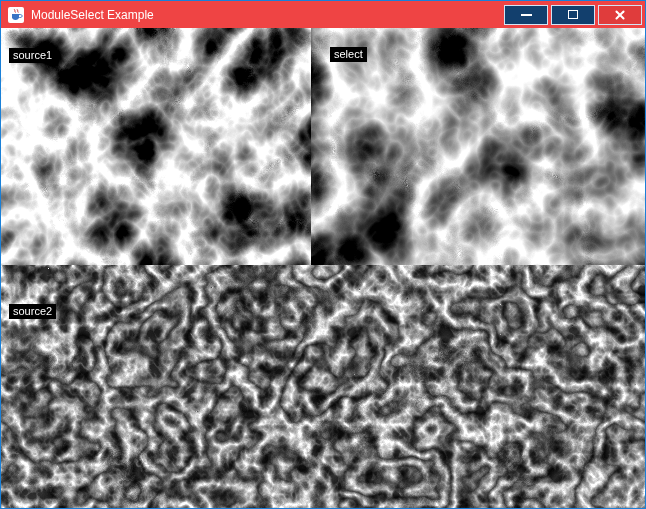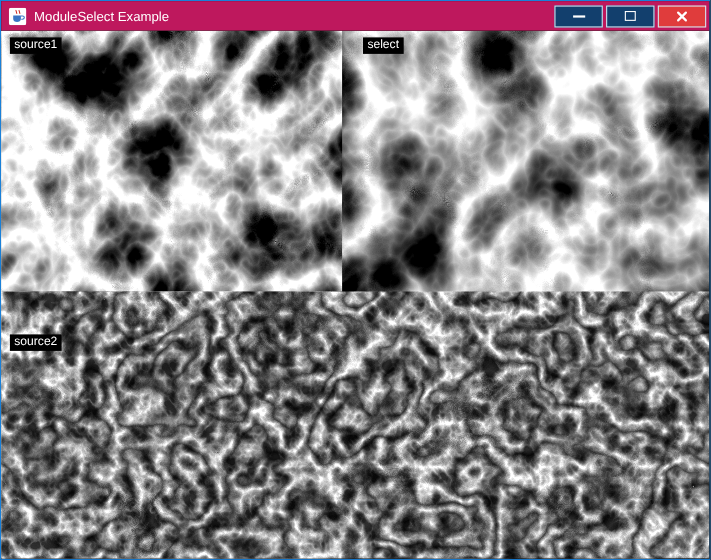--- a/index.html
+++ b/index.html
@@ -1,37 +1,37 @@
 <!DOCTYPE html>
 <html><head>
 <meta charset="utf-8">
 <style>
   html,body{margin:0;padding:0;}
   body{width:646px;height:509px;background:#777;font-family:"Liberation Sans",sans-serif;}
   .window{position:relative;width:646px;height:509px;box-sizing:border-box;border:1px solid #1a80d8;background:#000;overflow:hidden;}
-  .titlebar{position:absolute;left:0;top:0;width:644px;height:27px;background:#be185d;display:flex;align-items:center;box-sizing:border-box;padding-left:7px;}
+  .titlebar{position:absolute;left:0;top:0;width:644px;height:27px;background:#ef4444;display:flex;align-items:center;box-sizing:border-box;padding-left:7px;}
   .app-icon{width:16px;height:16px;display:block;flex:0 0 auto;}
   .title{color:#fff;font-size:12px;margin-left:7px;white-space:nowrap;}
   .controls{margin-left:auto;display:flex;gap:3px;padding-right:3px;align-items:center;}
   .wbtn{width:44px;height:20px;box-sizing:border-box;border:1px solid #d3e4f4;background:#123f6d;display:flex;align-items:center;justify-content:center;cursor:pointer;}
   .wbtn.close{background:#e03c3c;}
   .g-min{width:11px;height:2px;background:#fff;}
   .g-max{width:10px;height:9px;border:1px solid #fff;box-sizing:border-box;}
   .g-x{position:relative;width:12px;height:12px;}
   .g-x i{position:absolute;left:0;top:5px;width:12px;height:2px;background:#fff;border-radius:1px;}
   .g-x i:first-child{transform:rotate(45deg);}
   .g-x i:last-child{transform:rotate(-45deg);}
   .client{position:absolute;left:0;top:27px;width:644px;height:480px;overflow:hidden;background:#0a0a0a;}
   .noise{position:absolute;display:block;}
   .n-select{left:0;top:0;}
   .n-source1{left:0;top:0;}
   .n-source2{left:0;top:237px;}
   .tag{position:absolute;z-index:5;background:#000;color:#fff;font-size:11px;line-height:13px;padding:1px 4px;}
-  .tag-source1{left:8px;top:6px;}
-  .tag-select{left:329px;top:6px;}
+  .tag-source1{left:8px;top:20px;}
+  .tag-select{left:329px;top:19px;}
   .tag-source2{left:8px;top:244px;margin-top:32px;}
 </style>
 </head>
 <body>
 
 <div class="window">
 
   <div class="titlebar">
     <span class="app-icon">
       <svg width="16" height="16" viewBox="0 0 16 16" aria-hidden="true">

